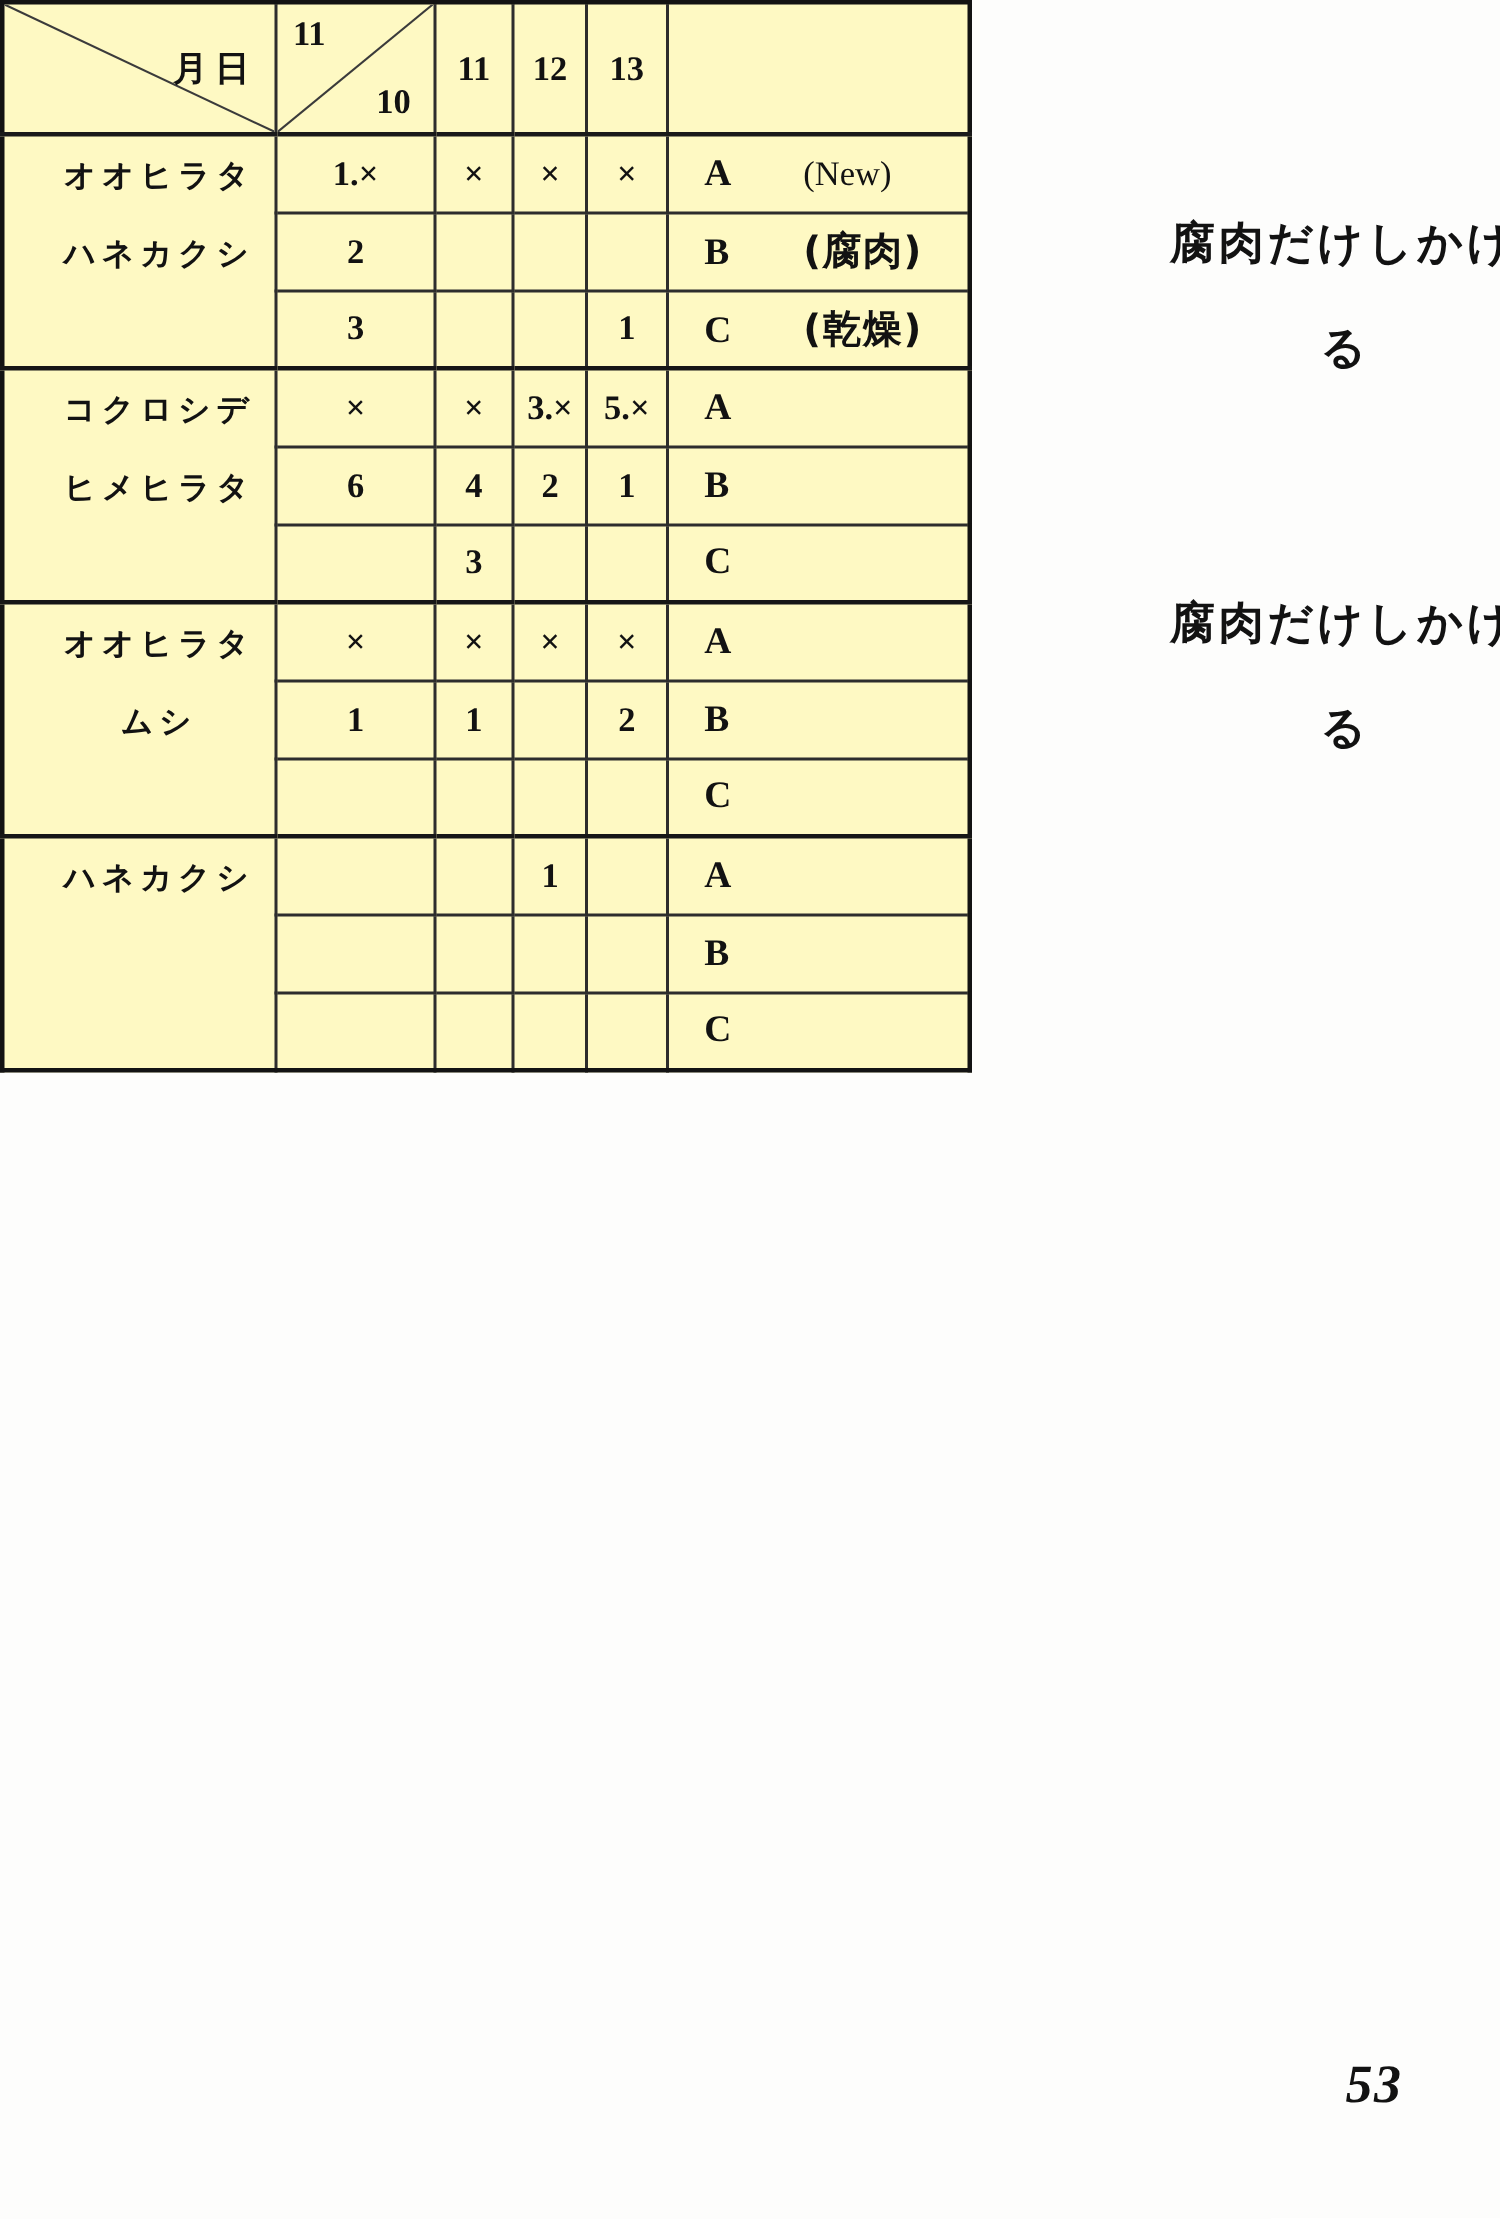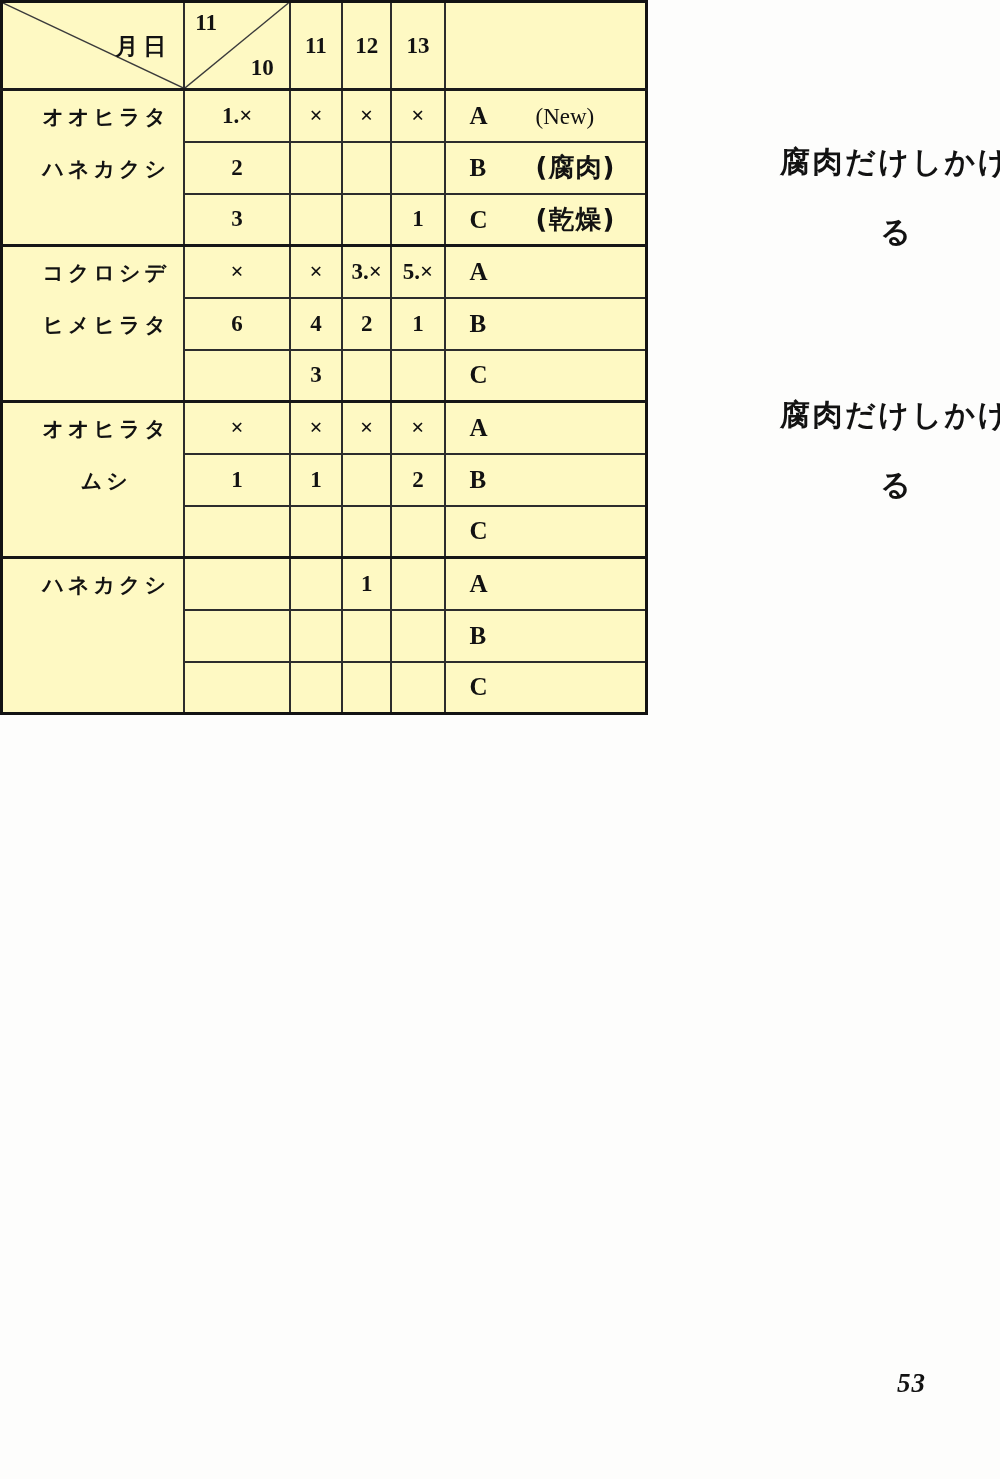--- a/index.html
+++ b/index.html
@@ -49,21 +49,21 @@
   #gl-J { left:84px; top:356px; }
   #gl-K { left:84px; top:616px; }
   .gl-letter { display:block; font-size:27px; font-weight:700; font-family:"Liberation Serif",serif; }
   .gl-word { display:block; margin-top:11px; font-size:24px; }
 
   .side-note { position:absolute; left:780px; font-size:30px; letter-spacing:2.5px; white-space:nowrap;text-align:center; }
   #note-I { top:142px; }
   #note-J { top:395px; }
   .note-l2 { margin-top:29px; letter-spacing:0; }
 
-  .page-number { position:absolute; left:897px; top:1368px; font-size:27px; font-weight:700;
+  .page-number { position:absolute; left:897px; top:1368px; font-size:36px; font-weight:700;
                  font-style:italic; font-family:"Liberation Serif",serif; letter-spacing:1px; }
 </style>
 </head>
 <body>
 
 <div class="page">
 
   <div class="glabel" id="gl-I">
     <span class="gl-letter">I</span>
     <span class="gl-word jp">群</span>

